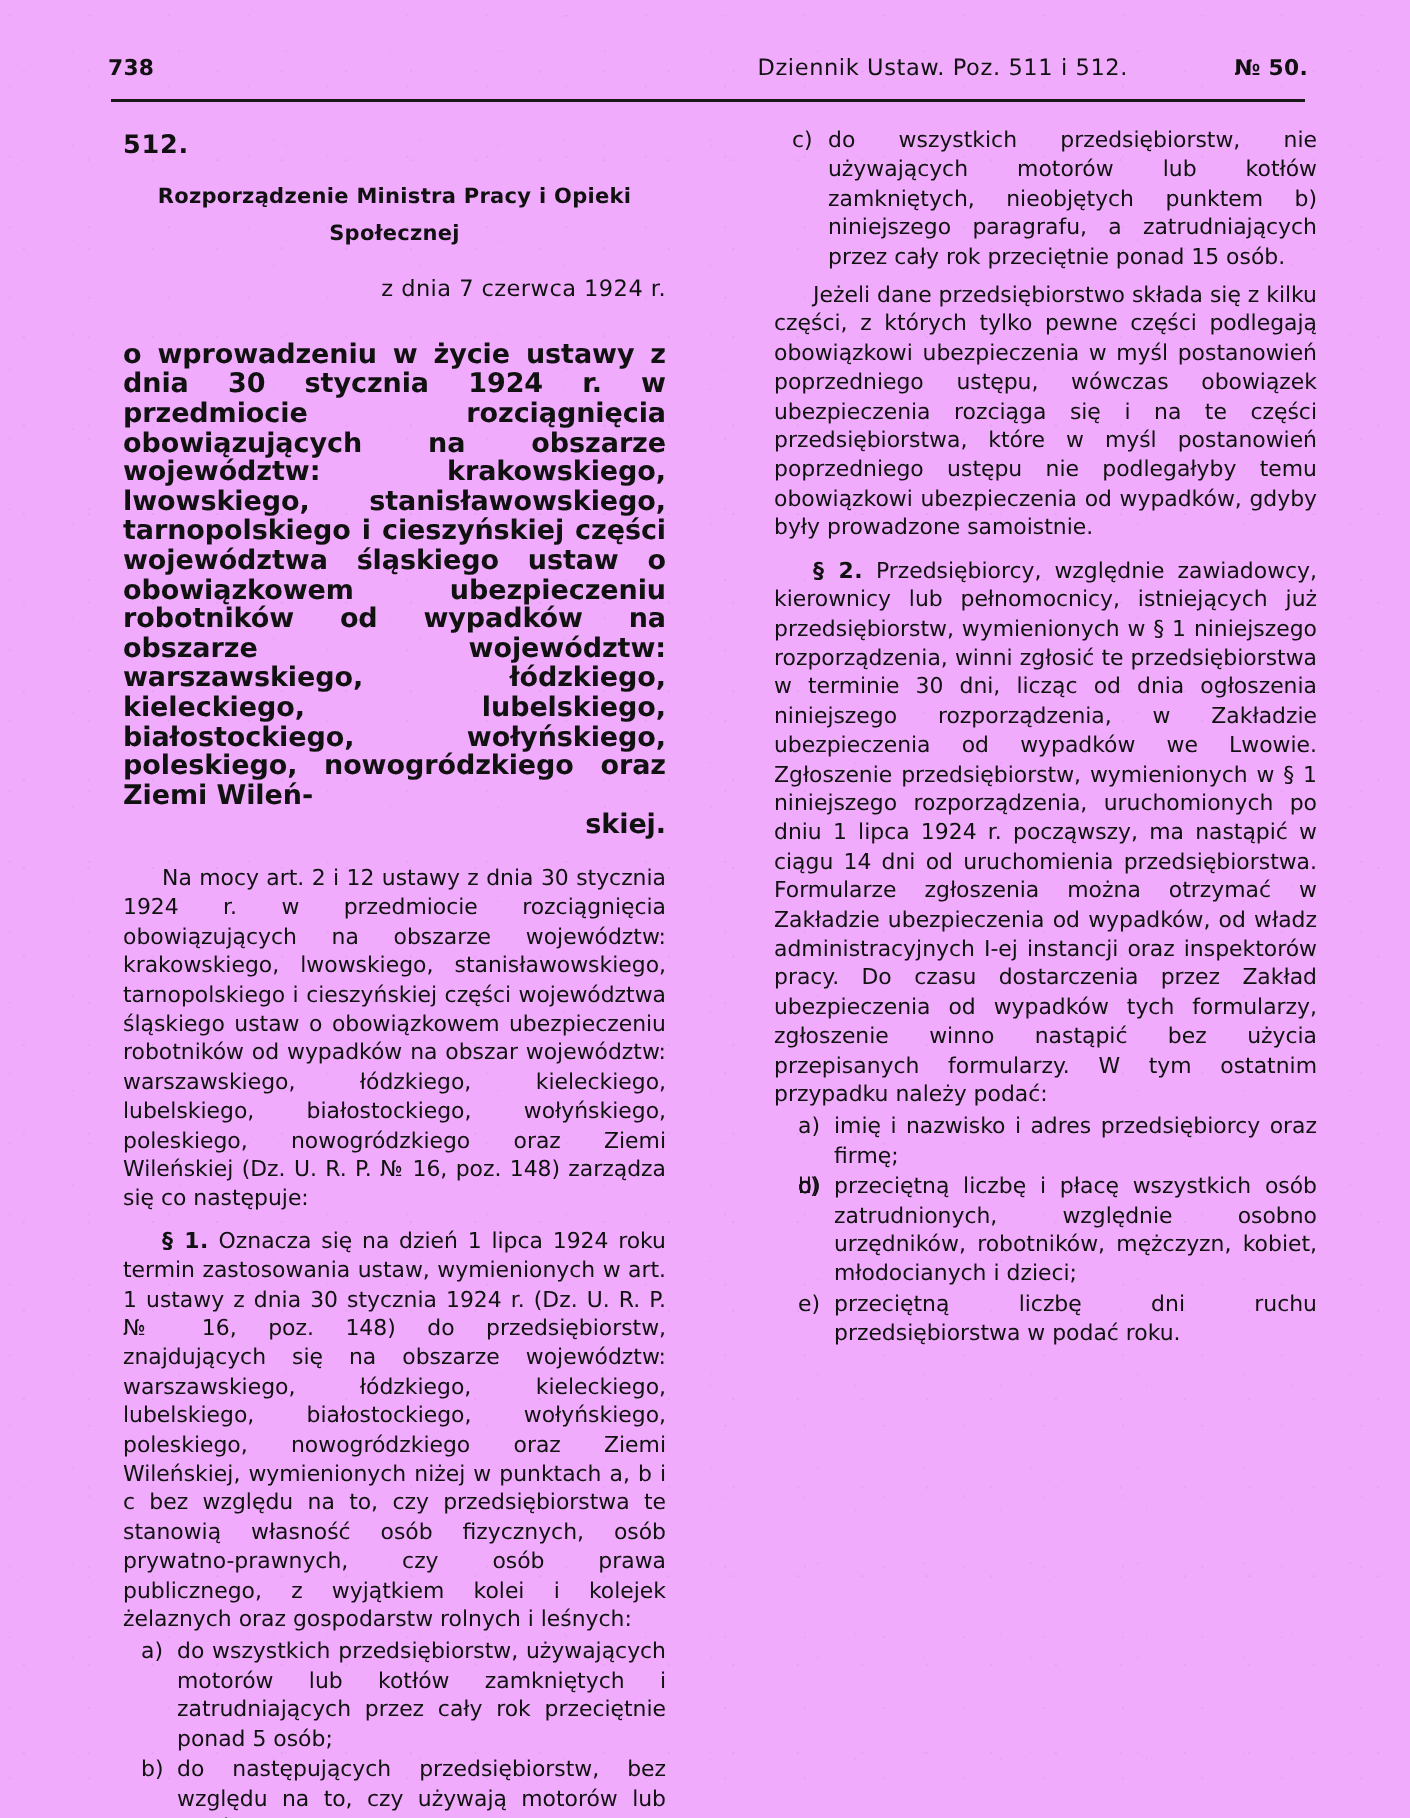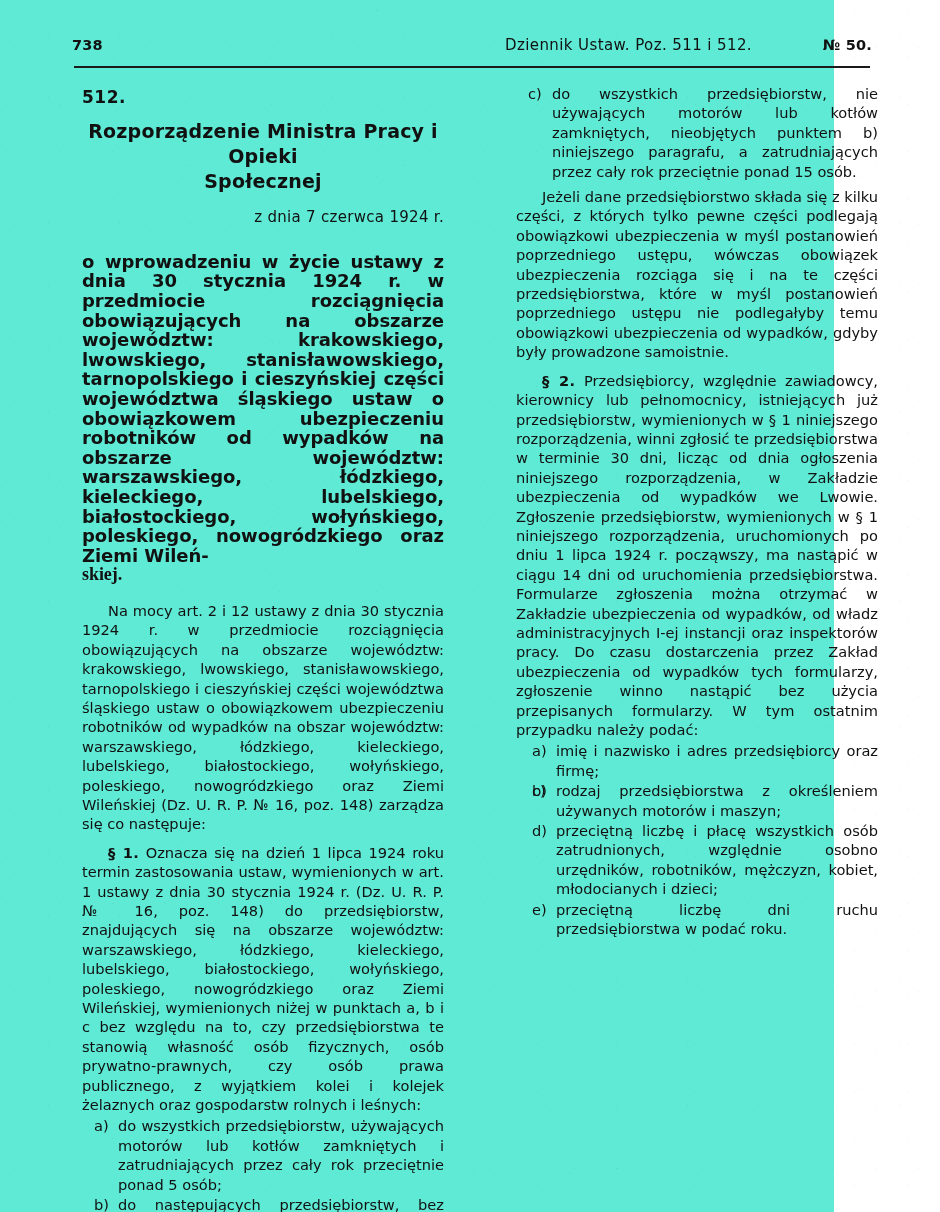--- a/index.html
+++ b/index.html
@@ -13,23 +13,23 @@
     height: 1212px;
     font-family: "DejaVu Sans", sans-serif;
     color: #111111;
     position: relative;
     overflow: hidden;
     -webkit-font-smoothing: none;
   }
   .page {
     position: absolute;
     left: 0; top: 0;
-    width: 834px;
+    width: 940px;
     height: 1212px;
-    background: #5eead4;
+    background: #f0abfc;
   }
 
   
   .running-head {
     position: absolute;
     left: 72px;
     top: 36px;
     width: 800px;
     height: 22px;
     display: flex;
@@ -79,21 +79,21 @@
 
   
   .act-number {
     font-size: 17px;
     font-weight: bold;
     letter-spacing: .5px;
     margin: 4px 0 12px 0;
   }
   .act-title {
     text-align: center;
-    font-size: 19px;
+    font-size: 14px;
     font-weight: bold;
     line-height: 25px;
     letter-spacing: .2px;
     margin: 0 0 2px 0;
   }
   .act-date {
     text-align: right;
     font-size: 15px;
     font-weight: normal;
     letter-spacing: .3px;
@@ -102,22 +102,21 @@
   .act-subject {
     font-weight: bold;
     text-align: justify;
     font-size: 18px;
     line-height: 19.6px;
     letter-spacing: -.05px;
     margin: 0 0 16px 0;
   }
   .act-subject .last-line {
     display: block;
-    text-align: left;
-    font-family: Liberation Serif, serif;
+    text-align: right;
   }
 
   
   p.body-par {
     margin: 0 0 9px 0;
     text-indent: 26px;
   }
   p.tight { margin-bottom: 2px; }
   .sec-mark {
     font-weight: bold;
@@ -230,21 +229,20 @@
       <ol class="lettered deep">
         <li>
           <span class="marker">a)</span>
           <span>imię i nazwisko i adres przedsiębiorcy oraz firmę;</span>
         </li>
         <li>
           <span class="marker">b)</span>
         </li>
         <li>
           <span class="marker">c)</span>
-          <span>rodzaj przedsiębiorstwa z określeniem używanych motorów i maszyn;</span>
         </li>
         <li>
           <span class="marker">d)</span>
           <span>przeciętną liczbę i płacę wszystkich osób zatrudnionych, względnie osobno urzędników, robotników, mężczyzn, kobiet, młodocianych i dzieci;</span>
         </li>
         <li>
           <span class="marker">e)</span>
           <span>przeciętną liczbę dni ruchu przedsiębiorstwa w podać roku.</span>
         </li>
       </ol>

